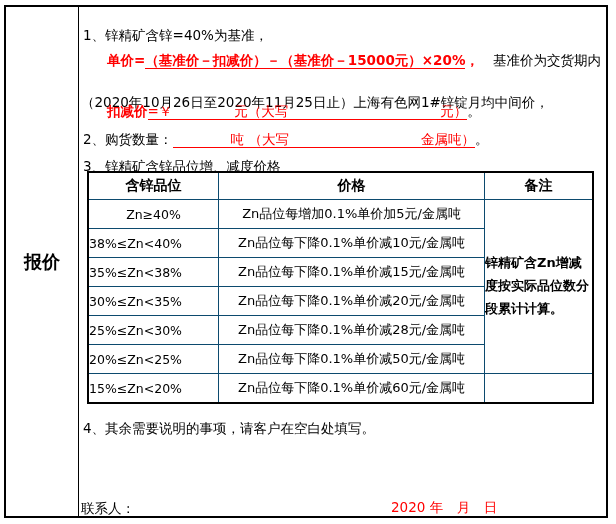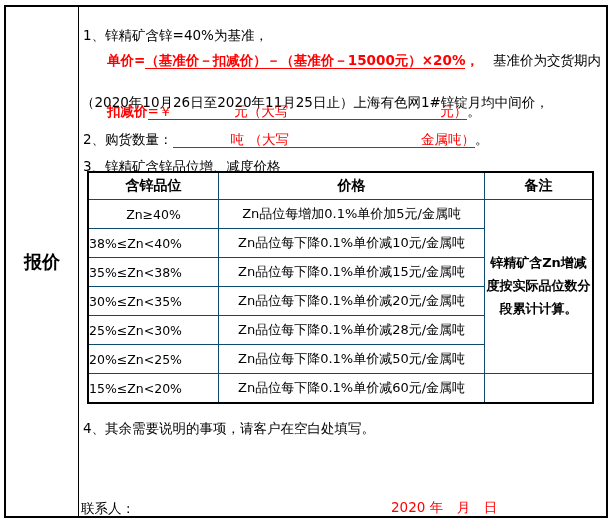--- a/index.html
+++ b/index.html
@@ -20,21 +20,21 @@
   .note-gap{margin-left:14px;}
   table.grade{position:absolute;left:8px;top:164px;border-collapse:collapse;
         table-layout:fixed;width:507px;font-size:12.5px;}
   table.grade,table.grade td,table.grade th{border:1px solid #0c4a6e;}
   table.grade{border:2px solid #000;}
   table.grade th{height:26px;font-size:14px;font-weight:bold;padding:0;}
   table.grade td{height:28px;padding:0;}
   td.grade-c{text-align:left;padding-left:2px;}
   td.grade-c.c{text-align:center;}
   td.price-c{text-align:center;padding-left:3px;font-size:13px;}
-  td.remark-c{text-align:center;font-weight:bold;font-size:13px;
+  td.remark-c{text-align:left;font-weight:bold;font-size:13px;
         line-height:1.75;padding:0 2px;}
   .col-grade{width:130px;}.col-price{width:265px;}.col-remark{width:108px;}
 </style>
 </head>
 <body>
 
 <div class="page">
   <div class="form-border">
 
     <div class="label-col">

